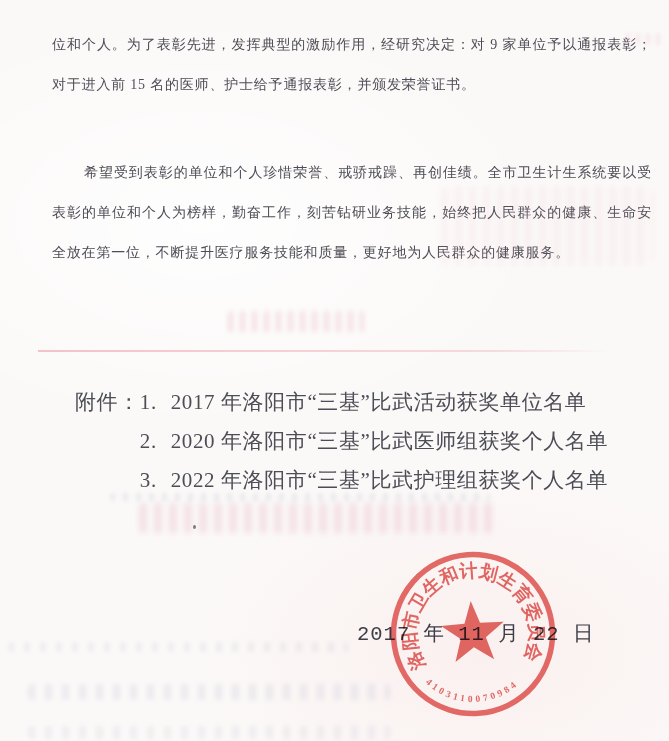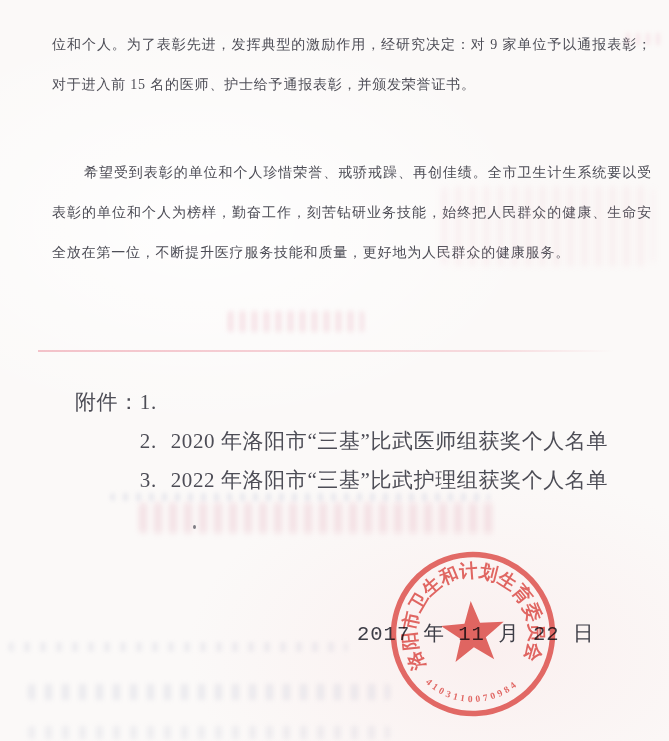--- a/index.html
+++ b/index.html
@@ -96,20 +96,21 @@
 
   <p class="para para-1">位和个人。为了表彰先进，发挥典型的激励作用，经研究决定：对 9 家单位予以通报表彰；对于进入前 15 名的医师、护士给予通报表彰，并颁发荣誉证书。</p>
 
   <p class="para para-2">希望受到表彰的单位和个人珍惜荣誉、戒骄戒躁、再创佳绩。全市卫生计生系统要以受表彰的单位和个人为榜样，勤奋工作，刻苦钻研业务技能，始终把人民群众的健康、生命安全放在第一位，不断提升医疗服务技能和质量，更好地为人民群众的健康服务。</p>
 
   <div class="attachments">
     <span class="att-label">附件：</span>
     <div class="att-items">
       <div class="att-item">
         <span class="att-num">1.</span>
+        <span class="att-text">2017 年洛阳市“三基”比武活动获奖单位名单</span>
       </div>
       <div class="att-item">
         <span class="att-num">2.</span>
         <span class="att-text">2020 年洛阳市“三基”比武医师组获奖个人名单</span>
       </div>
       <div class="att-item">
         <span class="att-num">3.</span>
         <span class="att-text">2022 年洛阳市“三基”比武护理组获奖个人名单</span>
       </div>
     </div>

